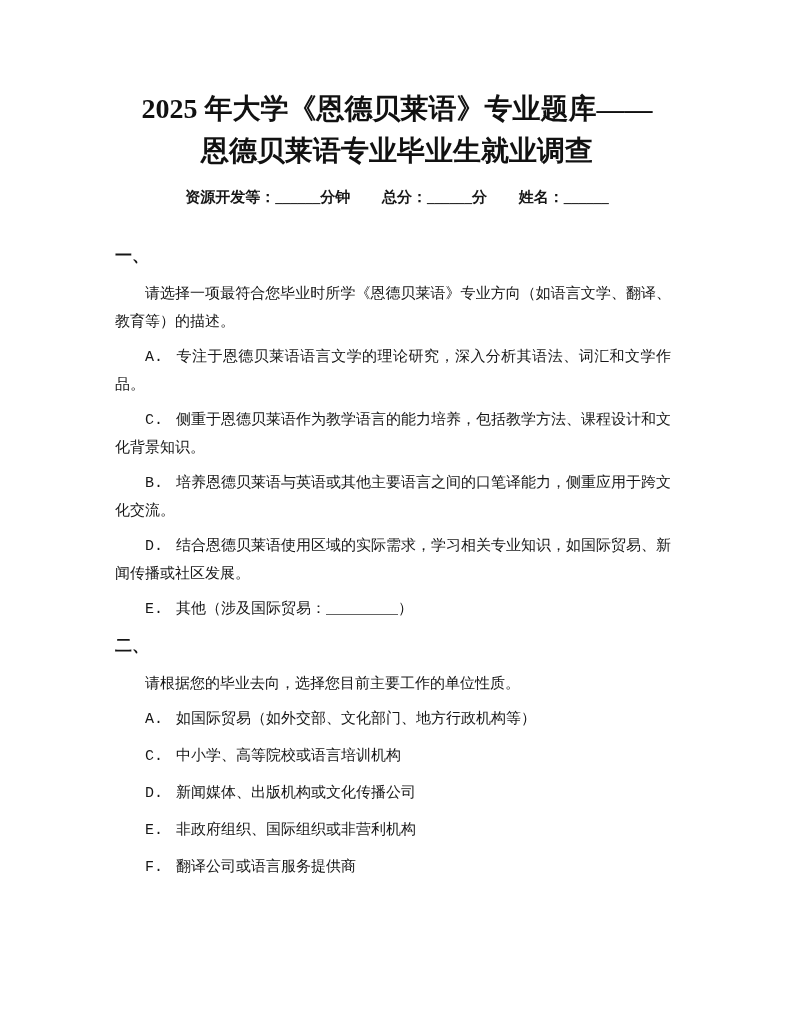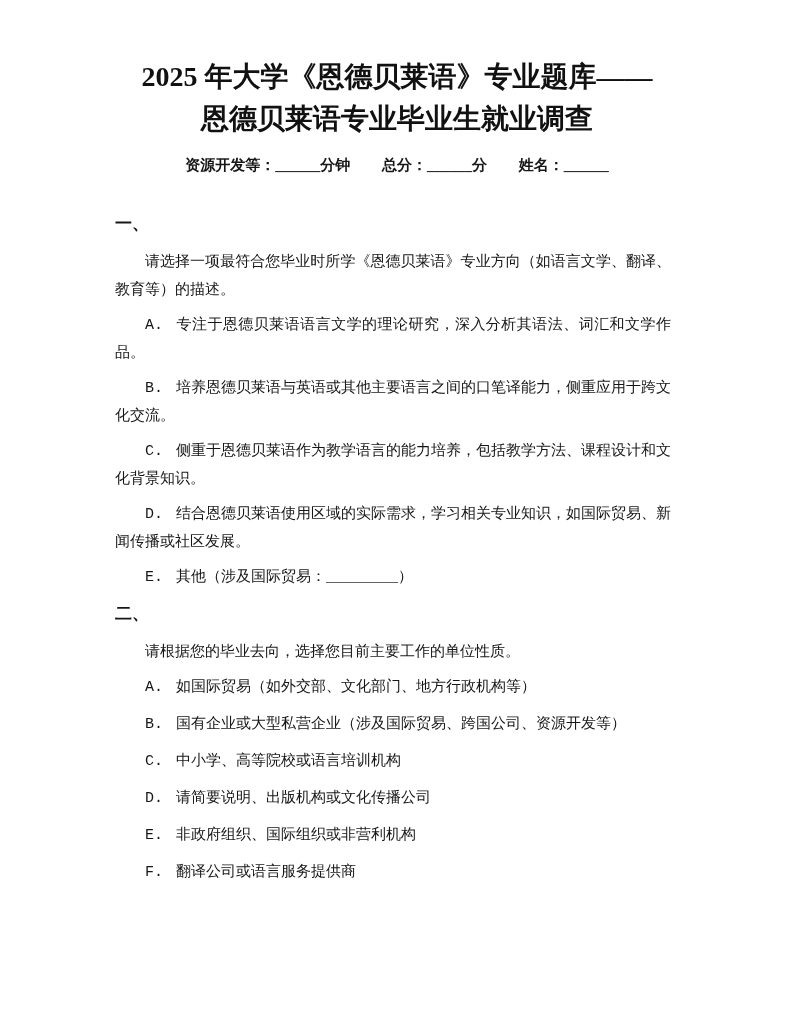--- a/index.html
+++ b/index.html
@@ -7,21 +7,21 @@
     padding: 0;
     background: #ffffff;
   }
   .page {
     position: relative;
     box-sizing: border-box;
     width: 792px;
     height: 1025px;
     background: #ffffff;
     color: #161616;
-    padding: 56px 113px 0 115px;
+    padding: 88px 113px 0 115px;
     font-family: "Liberation Serif", "DejaVu Serif", serif;
     font-size: 15px;
     overflow: hidden;
   }
   .doc-title {
     margin: 0 0 14px 0;
     text-align: center;
     font-size: 28px;
     font-weight: bold;
     line-height: 42px;
@@ -73,29 +73,28 @@
     <span class="meta-group"><span>资源开发等：</span><span class="blank">______</span><span>分钟</span></span>
     <span class="meta-group"><span>总分：</span><span class="blank">______</span><span>分</span></span>
     <span class="meta-group"><span>姓名：</span><span class="blank">______</span></span>
   </div>
 
   <div class="sec-num">一、</div>
 
   <p class="para">请选择一项最符合您毕业时所学《恩德贝莱语》专业方向（如语言文学、翻译、教育等）的描述。</p>
 
   <p class="para option"><span class="opt-label">A.</span><span>专注于恩德贝莱语语言文学的理论研究，深入分析其语法、词汇和文学作品。</span></p>
+  <p class="para option"><span class="opt-label">C.</span><span>侧重于恩德贝莱语作为教学语言的能力培养，包括教学方法、课程设计和文化背景知识。</span></p>
   <p class="para option"><span class="opt-label">B.</span><span>培养恩德贝莱语与英语或其他主要语言之间的口笔译能力，侧重应用于跨文化交流。</span></p>
-  <p class="para option"><span class="opt-label">C.</span><span>侧重于恩德贝莱语作为教学语言的能力培养，包括教学方法、课程设计和文化背景知识。</span></p>
   <p class="para option"><span class="opt-label">D.</span><span>结合恩德贝莱语使用区域的实际需求，学习相关专业知识，如国际贸易、新闻传播或社区发展。</span></p>
   <p class="para option"><span class="opt-label">E.</span><span>其他（涉及国际贸易：________）</span></p>
 
   <div class="sec-num">二、</div>
 
   <p class="para">请根据您的毕业去向，选择您目前主要工作的单位性质。</p>
 
   <p class="para option sec2-opt"><span class="opt-label">A.</span><span>如国际贸易（如外交部、文化部门、地方行政机构等）</span></p>
-  <p class="para option sec2-opt"><span class="opt-label">B.</span><span>国有企业或大型私营企业（涉及国际贸易、跨国公司、资源开发等）</span></p>
   <p class="para option sec2-opt"><span class="opt-label">C.</span><span>中小学、高等院校或语言培训机构</span></p>
-  <p class="para option sec2-opt"><span class="opt-label">D.</span><span>请简要说明、出版机构或文化传播公司</span></p>
+  <p class="para option sec2-opt"><span class="opt-label">D.</span><span>新闻媒体、出版机构或文化传播公司</span></p>
   <p class="para option sec2-opt"><span class="opt-label">E.</span><span>非政府组织、国际组织或非营利机构</span></p>
   <p class="para option sec2-opt"><span class="opt-label">F.</span><span>翻译公司或语言服务提供商</span></p>
 
 </div>
 
 </body></html>

